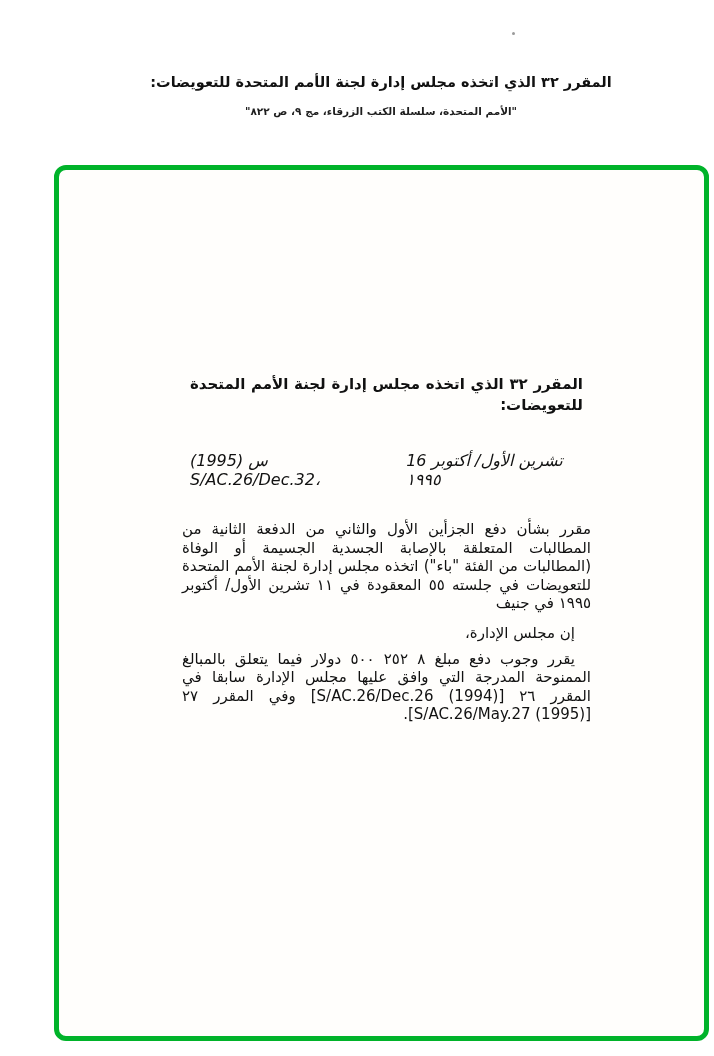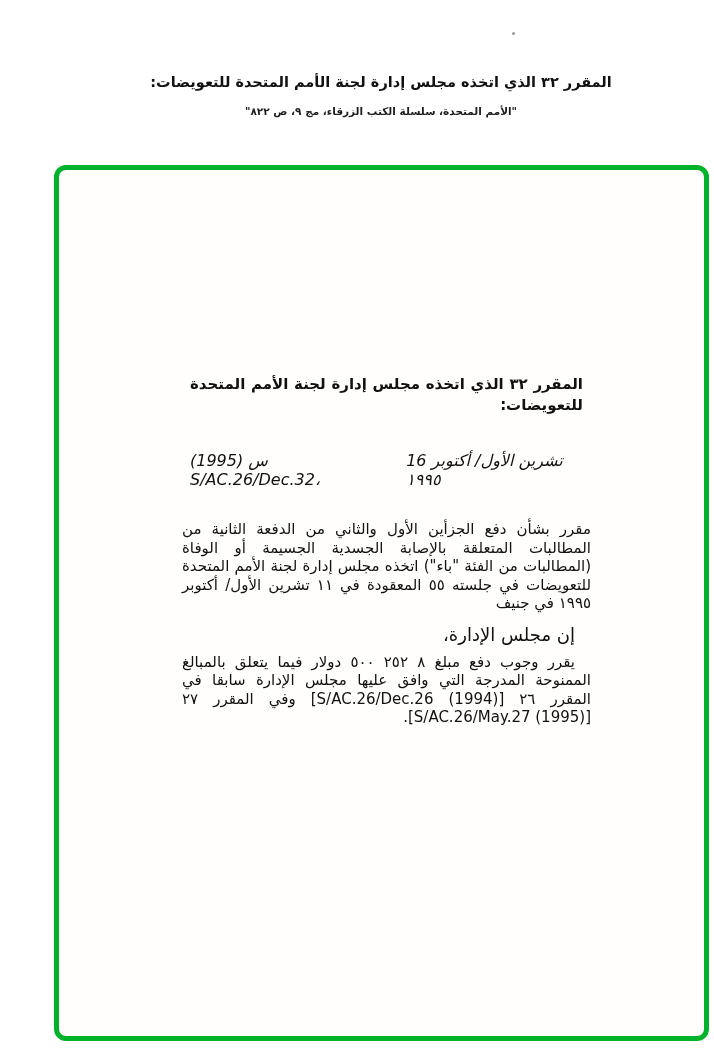--- a/index.html
+++ b/index.html
@@ -46,21 +46,21 @@
     font-size: 16px;
     direction: ltr;
     text-align: left;
     display: flex;
     gap: 8px;
     align-items: flex-end;
     font-style: italic;
   }
   .para { font-size: 15px; line-height: 18.5px; text-align: justify; }
   .preamble { margin-top: 23px; }
-  .salutation { margin-top: 11px; font-size: 18px; text-indent: 16px; }
+  .salutation { margin-top: 11px; font-size: 15px; text-indent: 16px; }
   .operative { margin-top: 8px; text-indent: 16px; }
 </style>
 </head>
 <body>
 
 <div class="speck"></div>
 
 <div class="top-header">
   <div class="h-line1">المقرر ٣٢ الذي اتخذه مجلس إدارة لجنة الأمم المتحدة للتعويضات:</div>
   <div class="h-line3">"الأمم المتحدة، سلسلة الكتب الزرقاء، مج ٩، ص ٨٢٢"</div>

